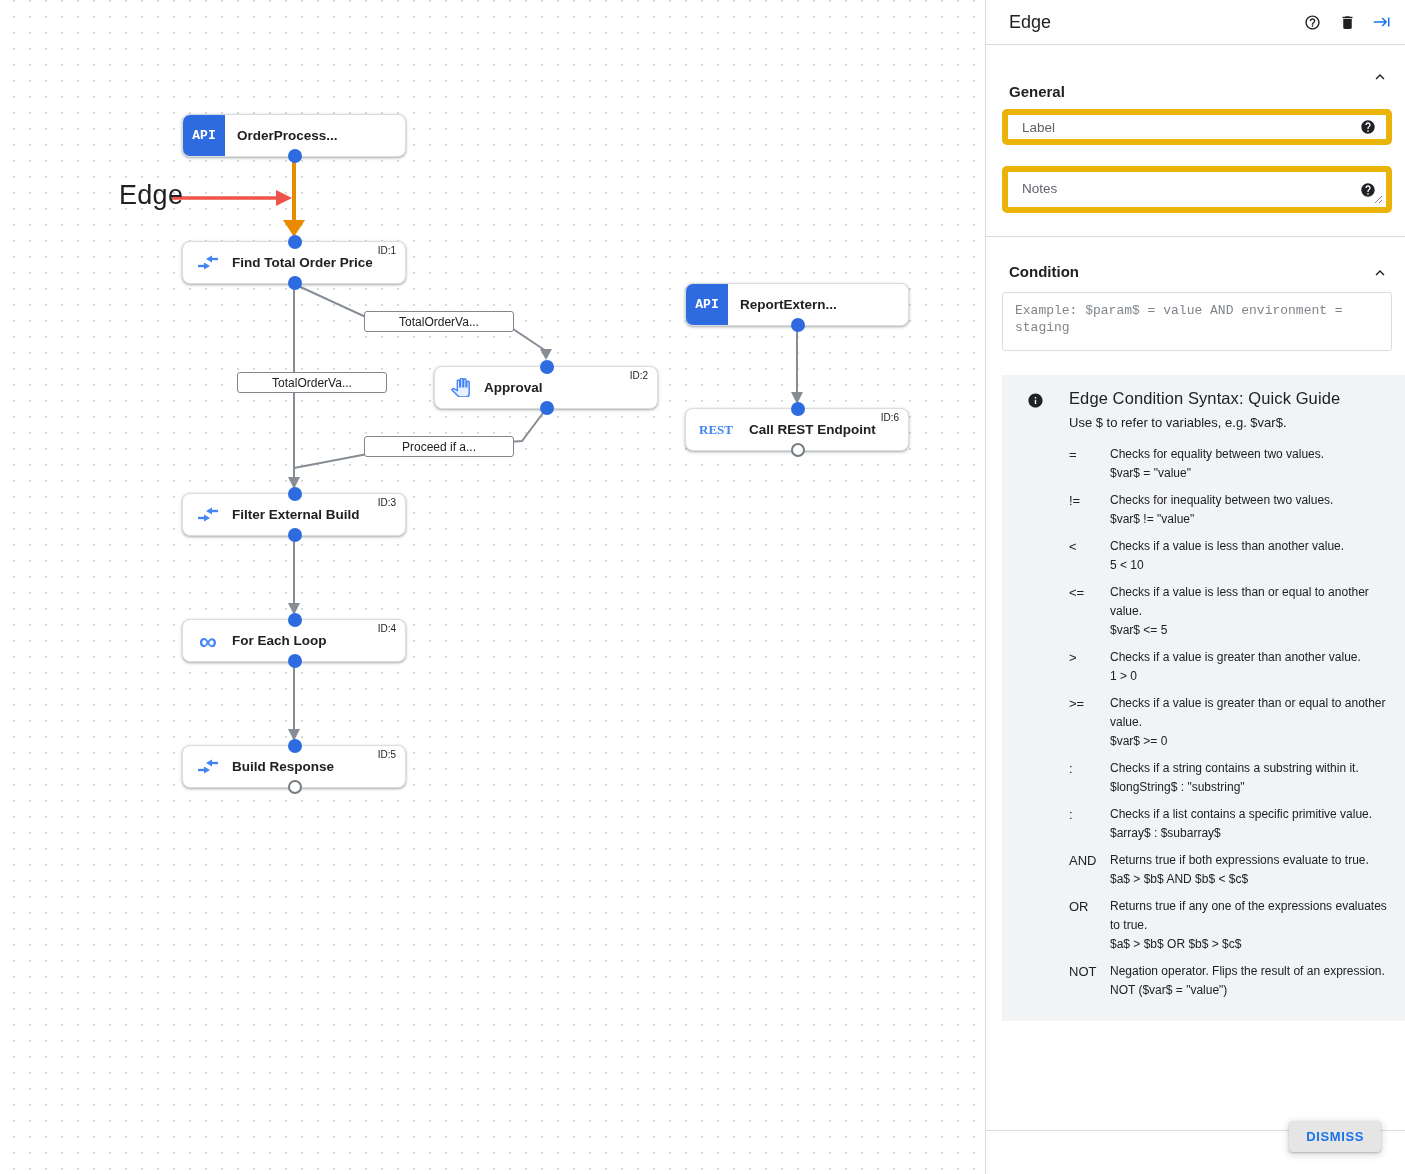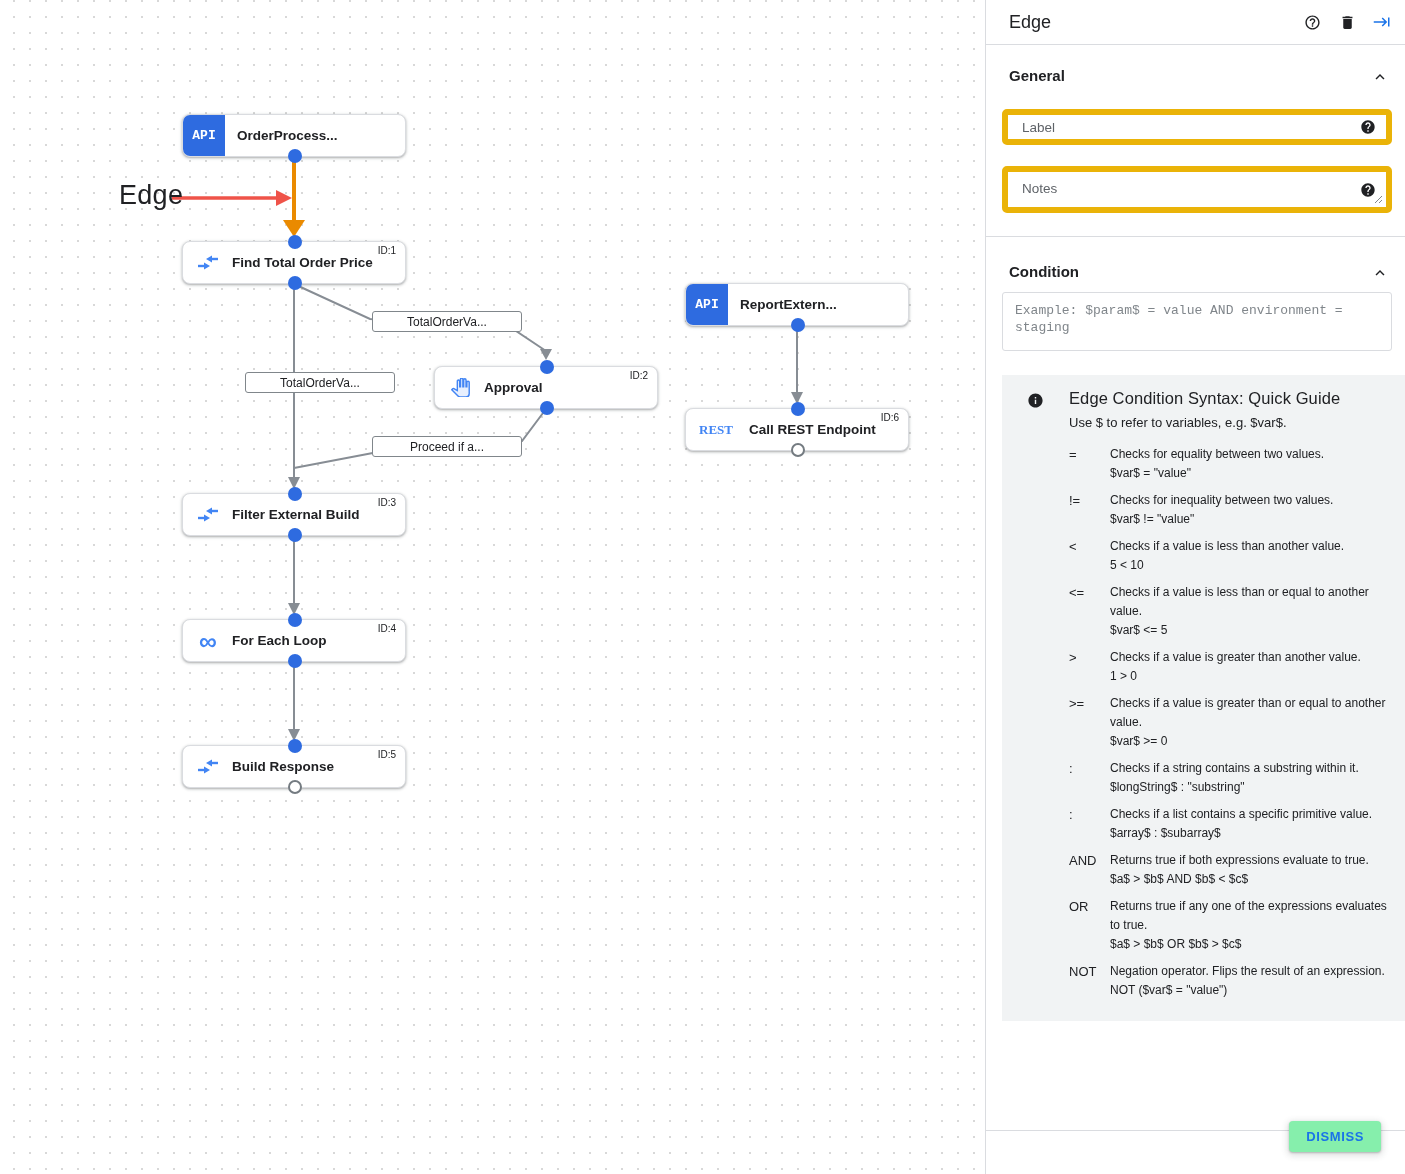--- a/index.html
+++ b/index.html
@@ -22,21 +22,21 @@
   .node-icon { margin-left:13px; width:24px; display:flex; align-items:center; justify-content:center; }
   .inf-glyph { font-size:25px; font-weight:bold; color:#4285f4; line-height:20px; }
   .rest-text { font-family:Liberation Serif, serif; font-weight:bold; font-size:13px; color:#4285f4; margin-left:13px; }
   .rest-text + .node-title { margin-left:16px; }
   .id-tag { position:absolute; top:3px; right:9px; font-size:10px; color:#202124;padding-left:8px; }
   .port { position:absolute; width:14px; height:14px; border-radius:50%; background:#2e6be0; left:105px; }
   .port.p-top { top:-7px; } .port.p-bottom { bottom:-7px; }
   .port.hollow { background:#fff; border:2px solid #747b81; }
 
   .edge-label { position:absolute; width:150px; height:21px; background:#fff; border:1px solid #80868b;
-          border-radius:3px; font-size:12px; color:#202124; display:flex; align-items:center; justify-content:center;margin-left:8px; }
+          border-radius:3px; font-size:12px; color:#202124; display:flex; align-items:center; justify-content:center; }
 
   .annotation-label { position:absolute; left:119px; top:180px; font-size:27px; color:#202124; font-weight:500; letter-spacing:.3px; }
 
   
   #panel { position:absolute; left:985px; top:0; width:420px; height:1174px; background:#fff; border-left:1px solid #dadce0; }
   .panel-header { position:absolute; top:0; left:0; right:0; height:45px; border-bottom:1px solid #dadce0;
           display:flex; align-items:center; padding:0 14px 0 23px; }
   .panel-title { font-size:18px; color:#202124; flex:1; }
   .header-icons { display:flex; gap:17px; align-items:center; }
   .icon-btn { width:18px; height:18px; display:flex; align-items:center; justify-content:center; cursor:pointer; }
@@ -63,21 +63,21 @@
   .guide-icon { position:absolute; left:25px; top:17px; width:17px; height:17px; }
   .guide-content { margin-left:67px; }
   .guide-title { font-size:16.5px; color:#202124; letter-spacing:.1px; }
   .guide-subtitle { font-size:13px; color:#202124; margin-top:7px; }
   .guide-rows { margin-top:15px; }
   .g-row { display:grid; grid-template-columns:41px 1fr; margin-bottom:8px; }
   .g-op { font-size:13px; color:#202124; line-height:19px; }
   .g-desc, .g-example { font-size:12px; color:#202124; line-height:19px; }
 
   #bottom-divider { top:1130px; }
-  #dismiss-btn { position:absolute; right:24px; top:1121px; height:31px; padding:0 17px; background:#86efac; border:none;
+  #dismiss-btn { position:absolute; right:24px; top:1121px; height:31px; padding:0 17px; background:#e5e5e5; border:none;
           border-radius:4px; box-shadow:0 1px 2px rgba(60,64,67,.3),0 2px 6px 2px rgba(60,64,67,.15);
           color:#1a73e8; font-family:"Liberation Sans",sans-serif; font-size:13px; font-weight:bold; letter-spacing:.6px; cursor:pointer; }
 
   svg { display:block; }
 </style>
 </head>
 <body>
 
 <div id="stage">
 
@@ -218,21 +218,21 @@
             </svg>
         </div>
         <div class="icon-btn">
           <svg width="18" height="18" viewBox="0 0 24 24" fill="#1a73e8">
               <path d="M11.59 7.41L15.17 11H1v2h14.17l-3.58 3.59L13 18l6-6-6-6-1.41 1.41zM20 6v12h2V6h-2z"></path>
             </svg>
         </div>
       </div>
     </div>
 
-    <div class="section-title" style="top:67px;">General</div>
+    <div class="section-title" style="top:83px;">General</div>
     <div class="section-chevron" style="top:68px;">
       <svg width="18" height="18" viewBox="0 0 24 24" fill="#202124">
           <path d="M12 8l-6 6 1.41 1.41L12 10.83l4.59 4.58L18 14l-6-6z"></path>
         </svg>
     </div>
 
     <div class="fld" style="top:109px;height:36px;">
       <input type="text" placeholder="Label" style="">
       <span class="help-ic">
         <svg width="16" height="16" viewBox="0 0 24 24" fill="#202124">

